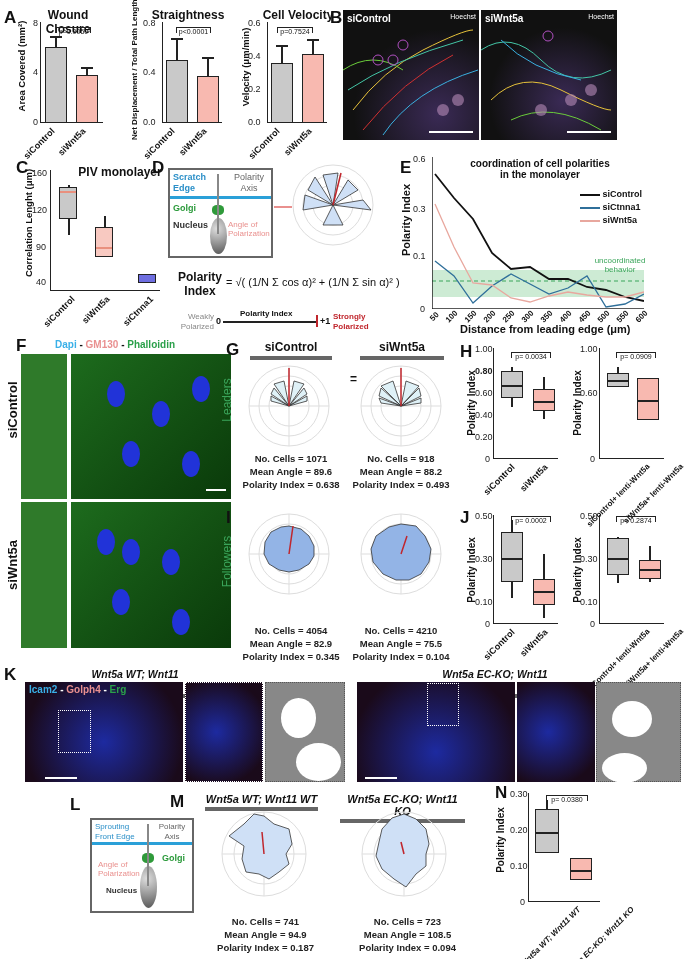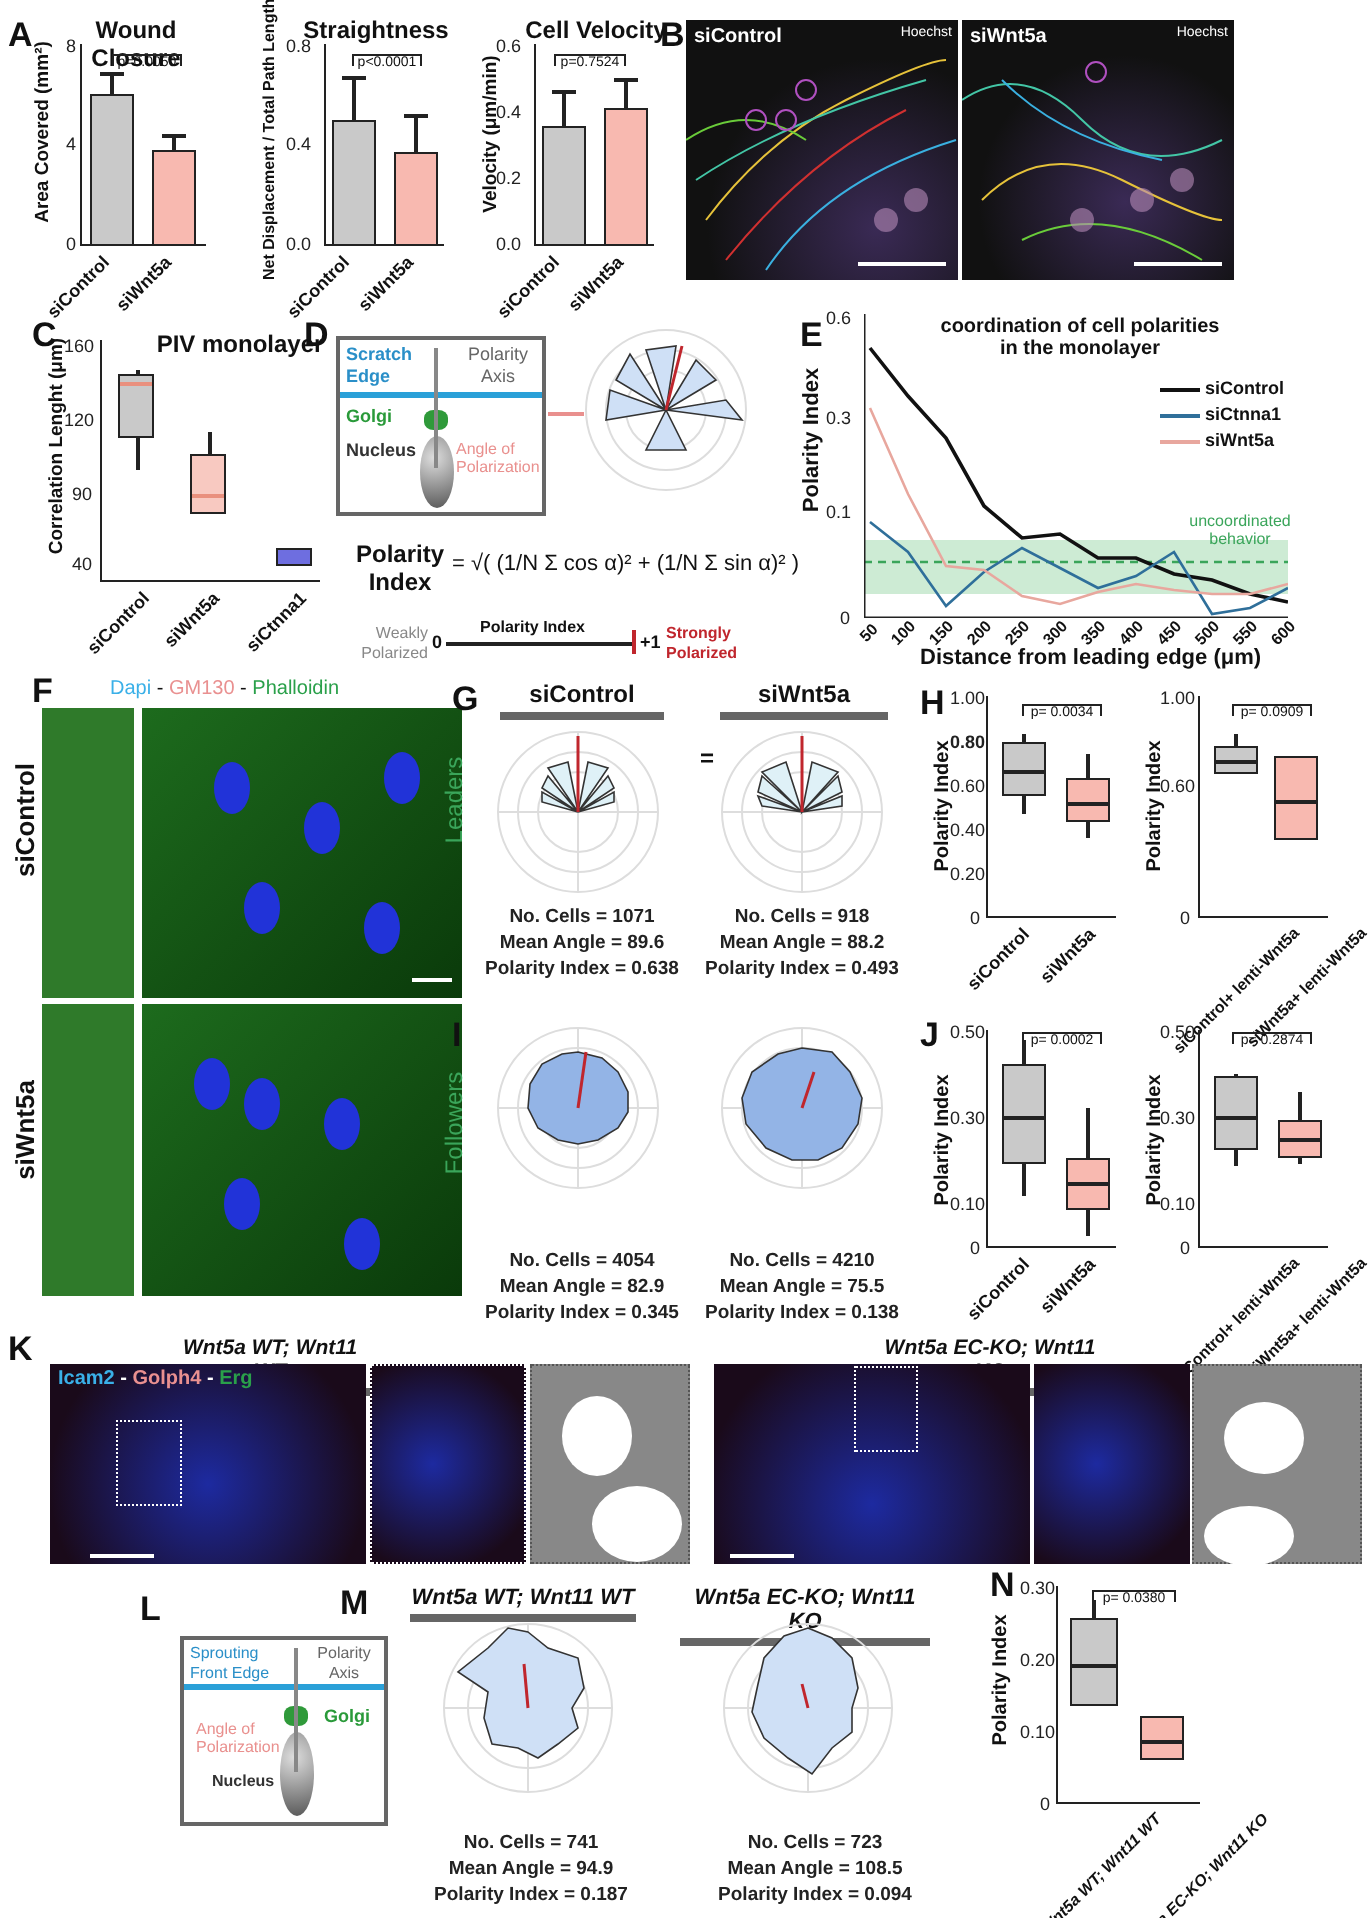--- a/index.html
+++ b/index.html
@@ -206,21 +206,21 @@
     <span style="transform:rotate(-45deg);">350</span>
     <span style="transform:rotate(-45deg);">400</span>
     <span style="transform:rotate(-45deg);">450</span>
     <span style="transform:rotate(-45deg);">500</span>
     <span style="transform:rotate(-45deg);">550</span>
     <span style="transform:rotate(-45deg);">600</span>
 </div>
 <div class="abs" style="left:460px;top:323px;font-size:11px;font-weight:bold;">Distance from leading edge (μm)</div>
 
 <div class="plabel" style="left:16px;top:336px;">F</div>
-<div class="abs" style="left:55px;top:339px;font-size:10px;font-weight:normal;">
+<div class="abs" style="left:55px;top:339px;font-size:10px;font-weight:bold;">
   <span style="color:#3ab0e8;">Dapi</span><span> - </span><span style="color:#e99090;">GM130</span><span> - </span><span style="color:#2aa04a;">Phalloidin</span>
 </div>
 <div class="ylab" style="left:5px;top:450px;width:80px;font-size:13px;">siControl</div>
 <div class="ylab" style="left:5px;top:605px;width:80px;font-size:13px;">siWnt5a</div>
 <div class="micro" style="left:21px;top:354px;width:46px;height:145px;background:#2f7a2a;"></div>
 <div class="micro" style="left:71px;top:354px;width:160px;height:145px;background:linear-gradient(135deg,#1d6b1d,#0a3a0a);">
   <svg width="160" height="145">
       <ellipse cx="45" cy="40" rx="9" ry="13" fill="#2133d8"></ellipse>
       <ellipse cx="90" cy="60" rx="9" ry="13" fill="#2133d8"></ellipse>
       <ellipse cx="60" cy="100" rx="9" ry="13" fill="#2133d8"></ellipse>
@@ -330,21 +330,21 @@
   <line x1="0" y1="0" x2="6" y2="-18" stroke="#c0262d" stroke-width="1.5"></line>
 </svg>
 <div class="stats" style="left:236px;top:624px;width:110px;">
   <div>No. Cells = 4054</div>
     <div>Mean Angle = 82.9</div>
     <div>Polarity Index = 0.345</div>
 </div>
 <div class="stats" style="left:346px;top:624px;width:110px;">
   <div>No. Cells = 4210</div>
     <div>Mean Angle = 75.5</div>
-    <div>Polarity Index = 0.138</div>
+    <div>Polarity Index = 0.104</div>
 </div>
 
 <div class="plabel" style="left:460px;top:508px;">J</div>
 <div class="ylab" style="left:466px;top:605px;width:70px;font-size:10px;">Polarity Index</div>
 <div class="axis-y" style="left:493px;top:515px;height:108px;"></div>
 <div class="axis-x" style="left:493px;top:623px;width:65px;"></div>
 <div class="tick" style="left:475px;top:511px;">0.50</div>
 <div class="tick" style="left:475px;top:554px;">0.30</div>
 <div class="tick" style="left:475px;top:597px;">0.10</div>
 <div class="tick" style="left:485px;top:619px;">0</div>

